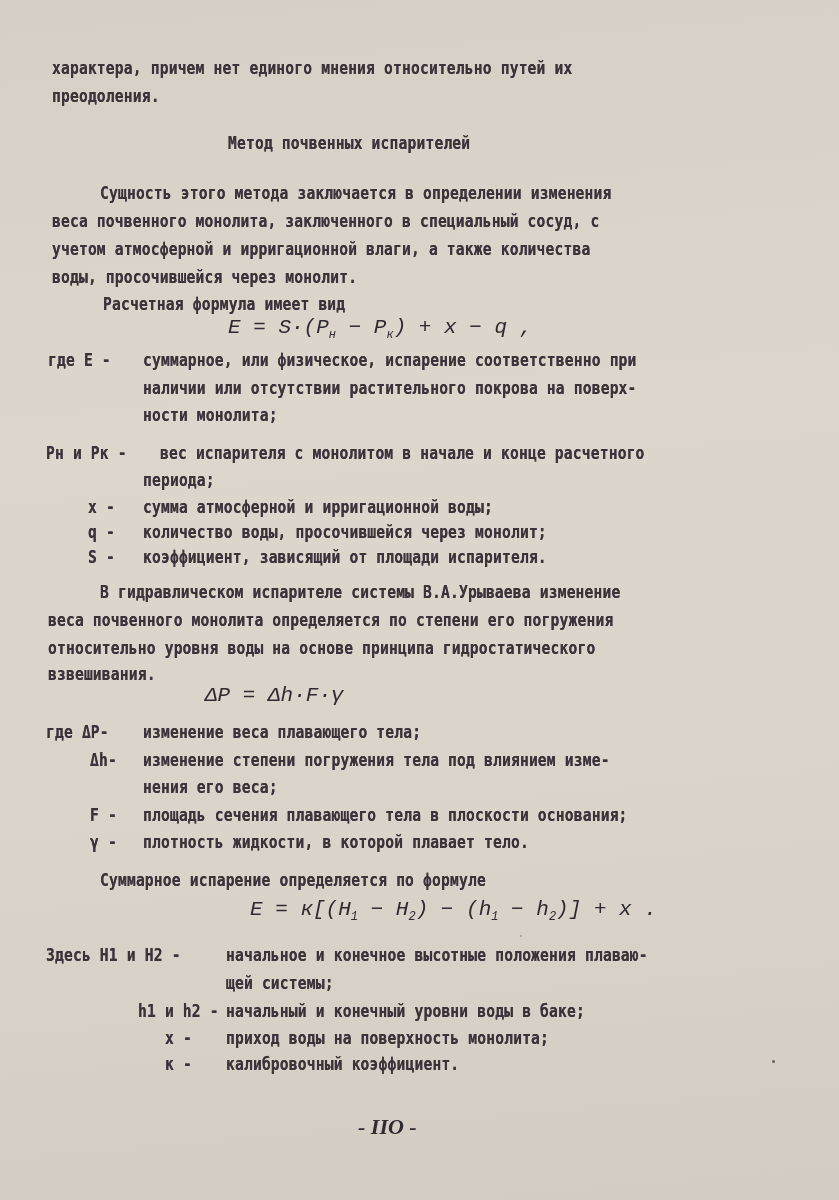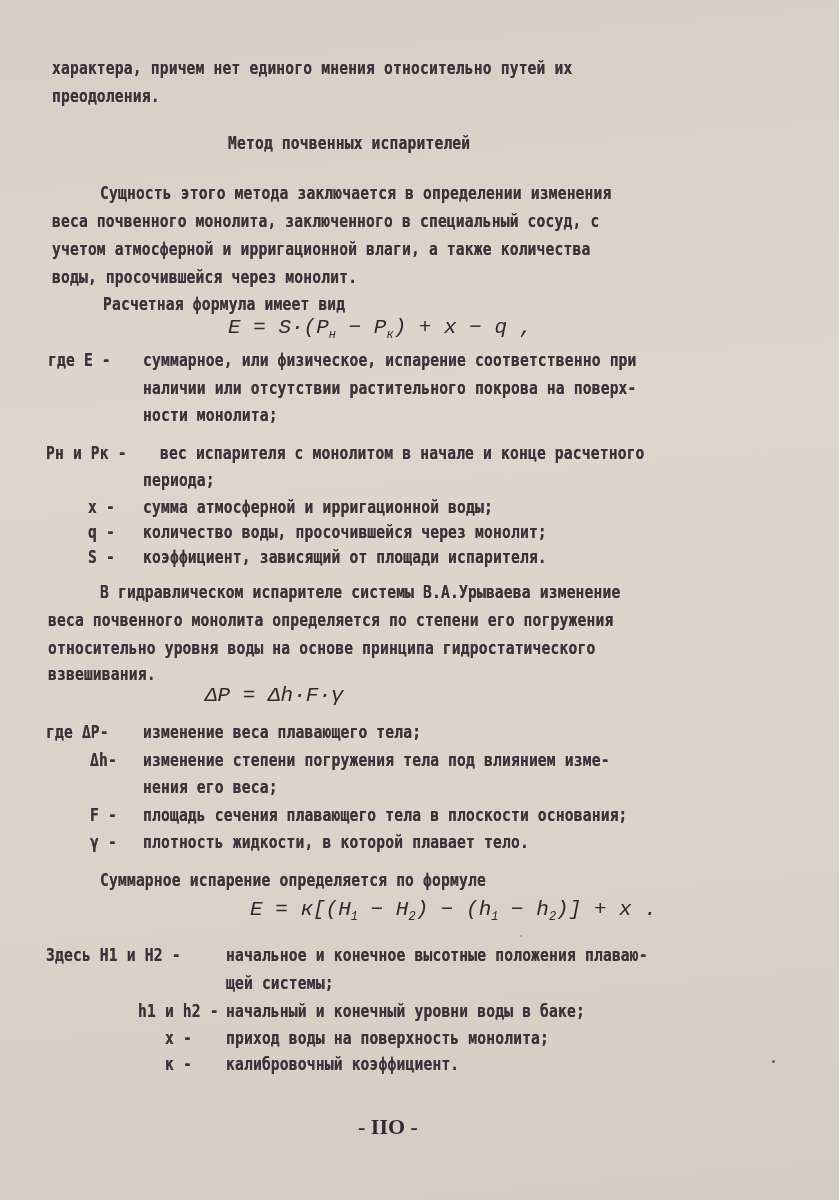--- a/index.html
+++ b/index.html
@@ -21,21 +21,21 @@
     .heading { font-weight: bold; }
     .formula {
       position: absolute; white-space: nowrap;
       font-family: Liberation Mono, monospace;
       font-style: italic; font-size: 21px; color: #2f2a30;
     }
     .formula sub { font-size: 12px; }
     .pageno {
       position: absolute; white-space: nowrap;
       font-family: "Liberation Serif", serif; font-weight: bold;
-      font-size: 22px; color: #2f2a33;
+      font-size: 22px; color: #2f2a33; font-style: italic;
     }
     .speck { position: absolute; width: 3px; height: 3px; border-radius: 50%; background: #6b5e55; }
   </style>
 </head>
 <body>
 
 <div class="page">
 
   <div class="line" style="left:52px; top:58px;">характера, причем нет единого мнения относительно путей их</div>
   <div class="line" style="left:52px; top:86px;">преодоления.</div>

